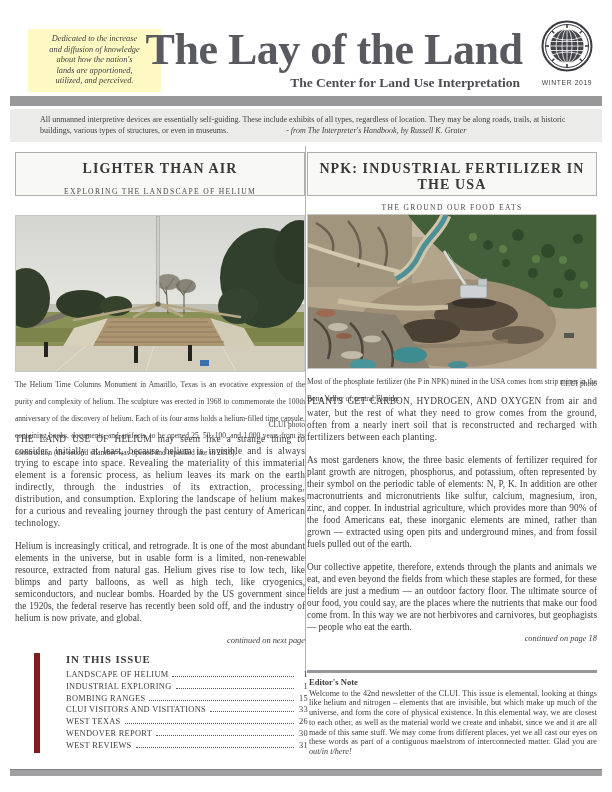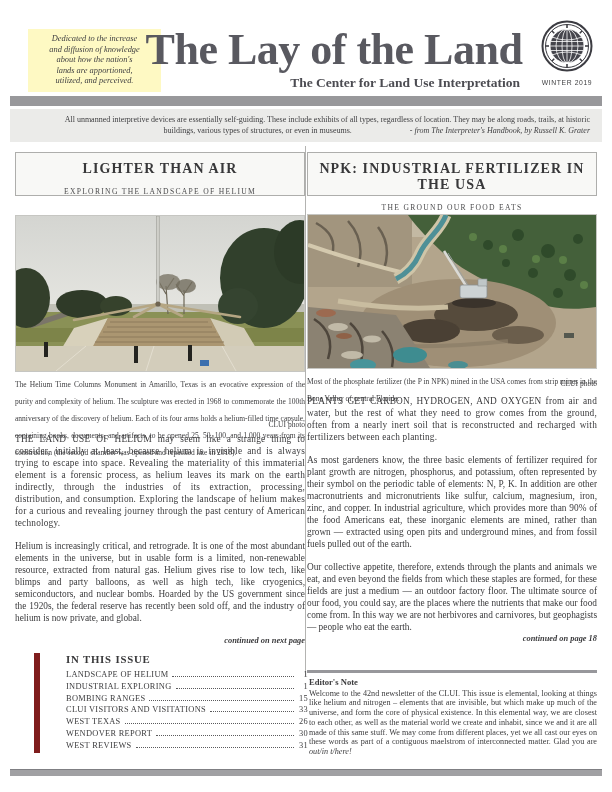--- a/index.html
+++ b/index.html
@@ -14,36 +14,36 @@
               font-size:44px;font-weight:bold;color:#595960;letter-spacing:-0.5px;line-height:48px;}
   .mast-subtitle{position:absolute;right:92px;top:75px;font-size:13.5px;font-weight:bold;color:#4c4c52;}
   .seal{position:absolute;left:538px;top:20px;width:58px;text-align:center;}
   .issue-date{margin-top:3px;font-family:"Liberation Sans","DejaVu Sans",sans-serif;
               font-size:6.8px;letter-spacing:0.6px;color:#3f3f41;}
   
   .bar{position:absolute;left:10px;width:592px;background:#98989b;}
   .top-bar{top:96px;height:10px;}
   .bottom-bar{top:769px;height:6px;border-top:1.5px solid #7f7f83;background:#a0a0a3;}
   .quote-box{position:absolute;left:10px;top:109px;width:592px;height:33px;background:#ebebe9;}
-  .quote-box p{margin:0;padding:6px 12px 0 30px;font-size:8px;line-height:10.6px;color:#3e3e40;text-align:right;}
+  .quote-box p{margin:0;padding:6px 12px 0 30px;font-size:8px;line-height:10.6px;color:#3e3e40;text-align:left;}
   .quote-attrib{font-style:italic;margin-left:58px;}
   
   .col-divider{position:absolute;left:305px;top:146px;width:1px;height:530px;background:#b3b3b1;}
   .headline-box{position:absolute;top:152px;width:288px;height:42px;background:#f8f8f6;
                 border:1px solid #aeaeac;text-align:center;}
   .headline-box .hl-title{margin-top:8px;font-size:14px;font-weight:600;letter-spacing:1.1px;color:#38383a;}
   .headline-box .hl-sub{margin-top:10px;font-size:7.6px;letter-spacing:1.3px;color:#4c4c4e;}
   .photo{position:absolute;width:290px;border:1px solid #c6c6c2;box-sizing:border-box;}
   .photo svg{display:block;}
   .caption{position:absolute;width:290px;font-size:7.5px;line-height:17px;text-align:justify;color:#3e3e40;}
   .caption .credit{position:absolute;right:0;bottom:0;background:transparent;}
   .body-text{position:absolute;width:290px;font-size:9.3px;line-height:12px;text-align:justify;color:#3b3b3d;}
   .body-text p{margin:0 0 11px 0;}
   .lead-caps{letter-spacing:0.2px;}
-  .continued{font-size:8.4px;font-style:italic;font-weight:700;text-align:right;color:#3b3b3d;}
+  .continued{font-size:8.4px;font-style:italic;font-weight:400;text-align:right;color:#3b3b3d;}
   .continued.inline{margin-top:-11px;}
   
   .toc{position:absolute;left:34px;top:653px;width:242px;border-left:6px solid #7f1d1d;padding-left:26px;}
   .toc-title{font-size:10.8px;font-weight:bold;letter-spacing:0.8px;color:#38383a;margin-bottom:5px;}
   .toc-row{display:flex;align-items:baseline;font-size:8.4px;letter-spacing:0.3px;
            color:#3c3c3e;height:11.8px;}
   .toc-dots{flex:1;border-bottom:1.2px dotted #5a5a5c;margin:0 4px 2px 4px;}
   .toc-page{min-width:10px;text-align:right;}
   
   .ed-rule{position:absolute;left:307px;top:670px;width:290px;height:3px;background:#97979b;}

